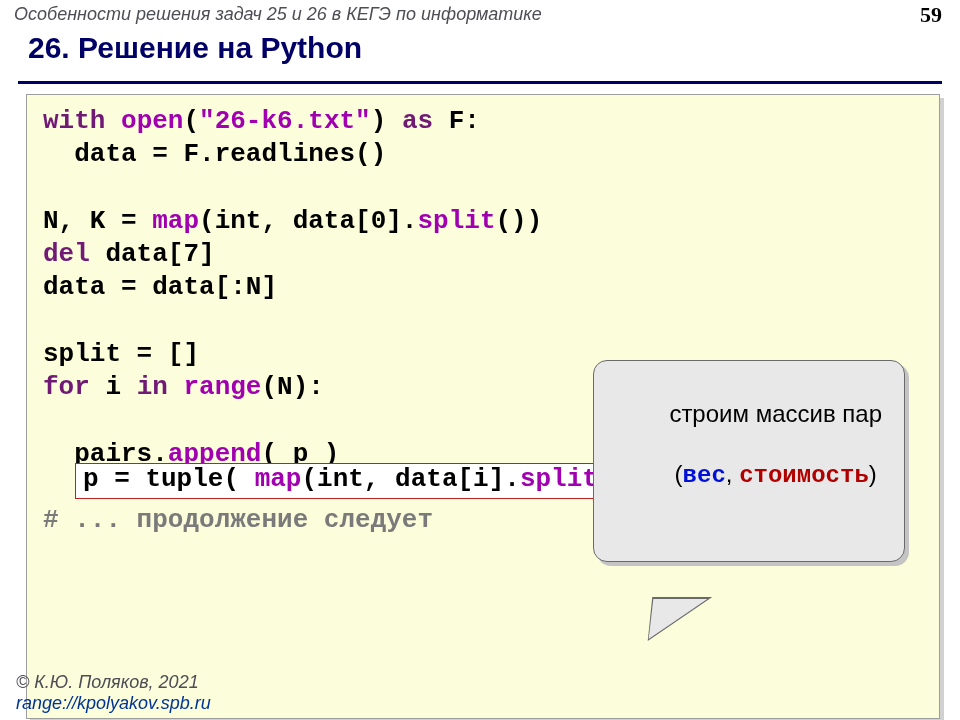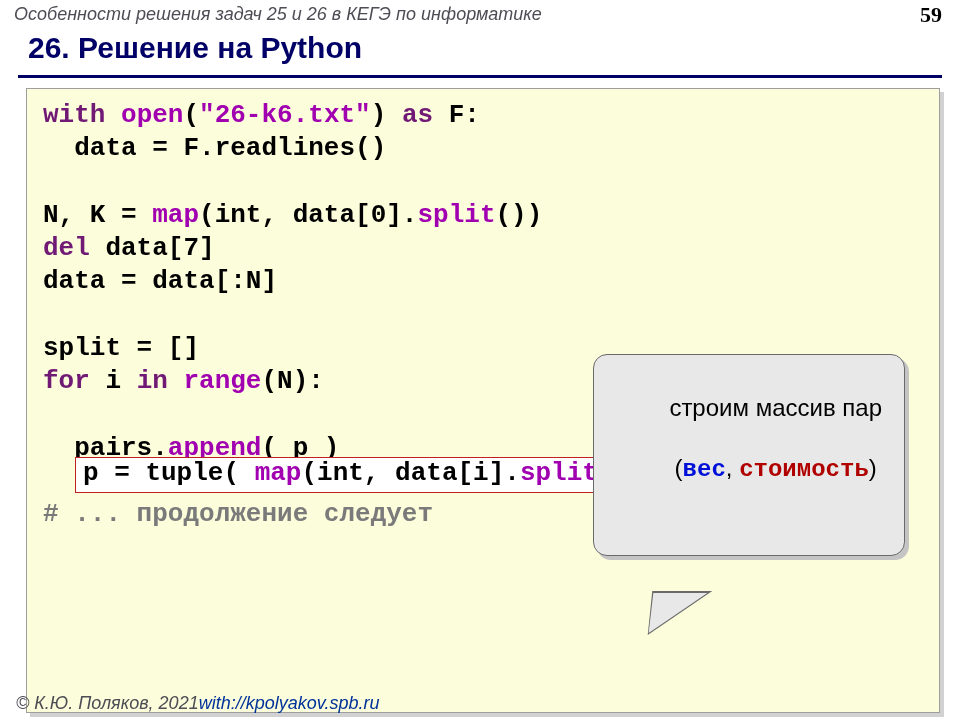--- a/index.html
+++ b/index.html
@@ -21,21 +21,21 @@
     top:2px;right:18px;
     font-weight:bold;
     font-size:22px;
     color:#000;
     font-family:Liberation Serif, serif;
   }
   .title{
     font-size:30px;
     font-weight:bold;
     color:#000066;
-    padding:6px 18px 10px 28px;
+    padding:6px 18px 16px 28px;
   }
   .rule{
     margin:0 18px 10px 18px;
     height:0;
     border:0;
     border-top:3px solid #000066;
   }
   .codebox{
     margin:0 20px 0 26px;
     background:#fcfddb;
@@ -111,25 +111,26 @@
   .tail-fill{
     position:absolute;left:0;top:0;
     border-left:14px solid transparent;
     border-right:40px solid transparent;
     border-top:40px solid #e8e8e8;
     transform:skewX(-25deg);
   }
   .footer{
     position:absolute;
     bottom:6px;left:0;right:0;
-    display:flex;
+    display:flex;justify-content:space-between;
     padding:0 16px;
     color:#4d4d55;
     font-style:italic;
     font-size:18px;
+    flex-direction:column;
   }
   .footlink{color:#003399}
 </style>
 </head>
 <body>
 
 <div class="topbar">Особенности решения задач 25 и 26 в КЕГЭ по информатике</div>
 <div class="pagenum">59</div>
 
 <div class="title">26. Решение на Python</div>
@@ -159,14 +160,14 @@
       <div class="tail">
         <div class="tail-border"></div>
         <div class="tail-fill"></div>
       </div>
     </div>
   </div>
 </div>
 
 <div class="footer">
   <span>© К.Ю. Поляков, 2021</span>
-  <span class="footlink">with://kpolyakov.spb.ru</span>
+  <span class="footlink">range://kpolyakov.spb.ru</span>
 </div>
 
 </body></html>

